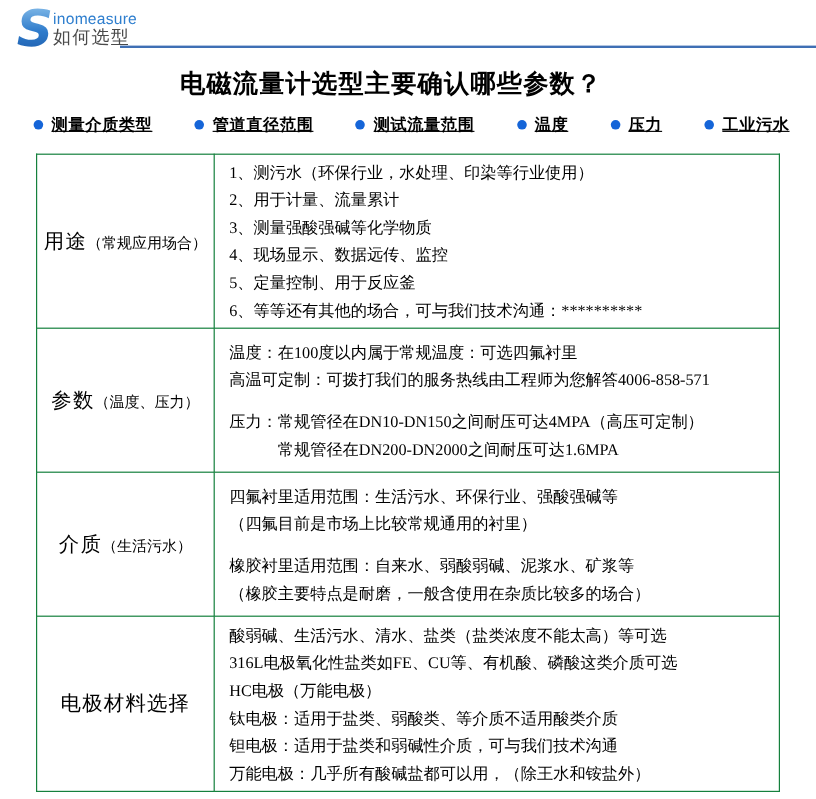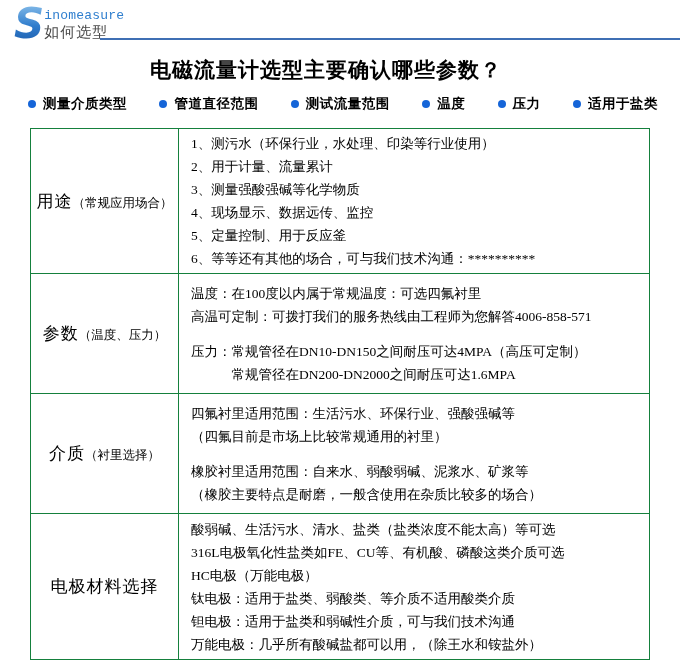--- a/index.html
+++ b/index.html
@@ -17,21 +17,21 @@
     font-family: "DejaVu Sans", sans-serif;
     font-size: 42px; font-weight: bold; font-style: italic;
     line-height: 40px; color: #3a86d6;
     background: linear-gradient(180deg, #85bce9 0%, #2f7ccc 55%, #1f5fae 100%);
     -webkit-background-clip: text; background-clip: text;
     -webkit-text-fill-color: transparent;
     padding-right: 2px;
   }
   .logo-text { display: flex; flex-direction: column; margin-left: -2px; padding-top: 5px; }
   .logo-brand {
-    font-family: Liberation Mono, monospace;
+    font-family: Liberation Sans, sans-serif;
     font-size: 13px; color: #2e7ece; line-height: 14px; letter-spacing: 0.2px;
   }
   .logo-subtitle {
     font-size: 15px; color: #4a4a4a; font-weight: normal; line-height: 18px; letter-spacing: 1px;
   }
   .header-rule {
     position: absolute; left: 100px; right: 0; top: 38px; height: 2px;
     background: #3f6fb4;
   }
 
@@ -40,21 +40,21 @@
     position: absolute; top: 56px; left: 0; width: 652px;
     text-align: center; font-size: 21px; font-weight: bold;
     letter-spacing: 1px; color: #000;
   }
 
   
   .bullets {
     position: absolute; top: 95px; left: 28px; right: 22px;
     display: flex; justify-content: space-between; align-items: center;
   }
-  .bullet-item { display: flex; align-items: center; }
+  .bullet-item { display: flex; align-items: center; text-decoration: underline; }
   .bullet-dot {
     width: 8px; height: 8px; border-radius: 50%;
     background: #1565d8; margin-right: 7px; flex: 0 0 auto;
   }
   .bullet-label { font-size: 13.5px; font-weight: bold; color: #000; letter-spacing: 0.5px; }
 
   
   .spec-table {
     position: absolute; top: 128px; left: 30px;
     width: 620px; border-collapse: collapse;
@@ -104,21 +104,21 @@
   <span class="bullet-item">
     <span class="bullet-dot"></span>
     <span class="bullet-label">温度</span>
   </span>
   <span class="bullet-item">
     <span class="bullet-dot"></span>
     <span class="bullet-label">压力</span>
   </span>
   <span class="bullet-item">
     <span class="bullet-dot"></span>
-    <span class="bullet-label">适用于盐类</span>
+    <span class="bullet-label">工业污水</span>
   </span>
 </div>
 
 <table class="spec-table">
   <tbody>
       <tr class="row-1">
     <td class="label-cell">
       <span class="label-main">用途</span><span class="label-note">（常规应用场合）</span>
     </td>
     <td class="content-cell">
@@ -137,21 +137,21 @@
     <td class="content-cell">
       <div class="line">温度：在100度以内属于常规温度：可选四氟衬里</div>
       <div class="line">高温可定制：可拨打我们的服务热线由工程师为您解答4006-858-571</div>
       <div class="line"></div>
       <div class="line">压力：常规管径在DN10-DN150之间耐压可达4MPA（高压可定制）</div>
       <div class="line">　　　常规管径在DN200-DN2000之间耐压可达1.6MPA</div>
     </td>
   </tr>
   <tr class="row-3">
     <td class="label-cell">
-      <span class="label-main">介质</span><span class="label-note">（衬里选择）</span>
+      <span class="label-main">介质</span><span class="label-note">（生活污水）</span>
     </td>
     <td class="content-cell">
       <div class="line">四氟衬里适用范围：生活污水、环保行业、强酸强碱等</div>
       <div class="line">（四氟目前是市场上比较常规通用的衬里）</div>
       <div class="line"></div>
       <div class="line">橡胶衬里适用范围：自来水、弱酸弱碱、泥浆水、矿浆等</div>
       <div class="line">（橡胶主要特点是耐磨，一般含使用在杂质比较多的场合）</div>
     </td>
   </tr>
   <tr class="row-4">

